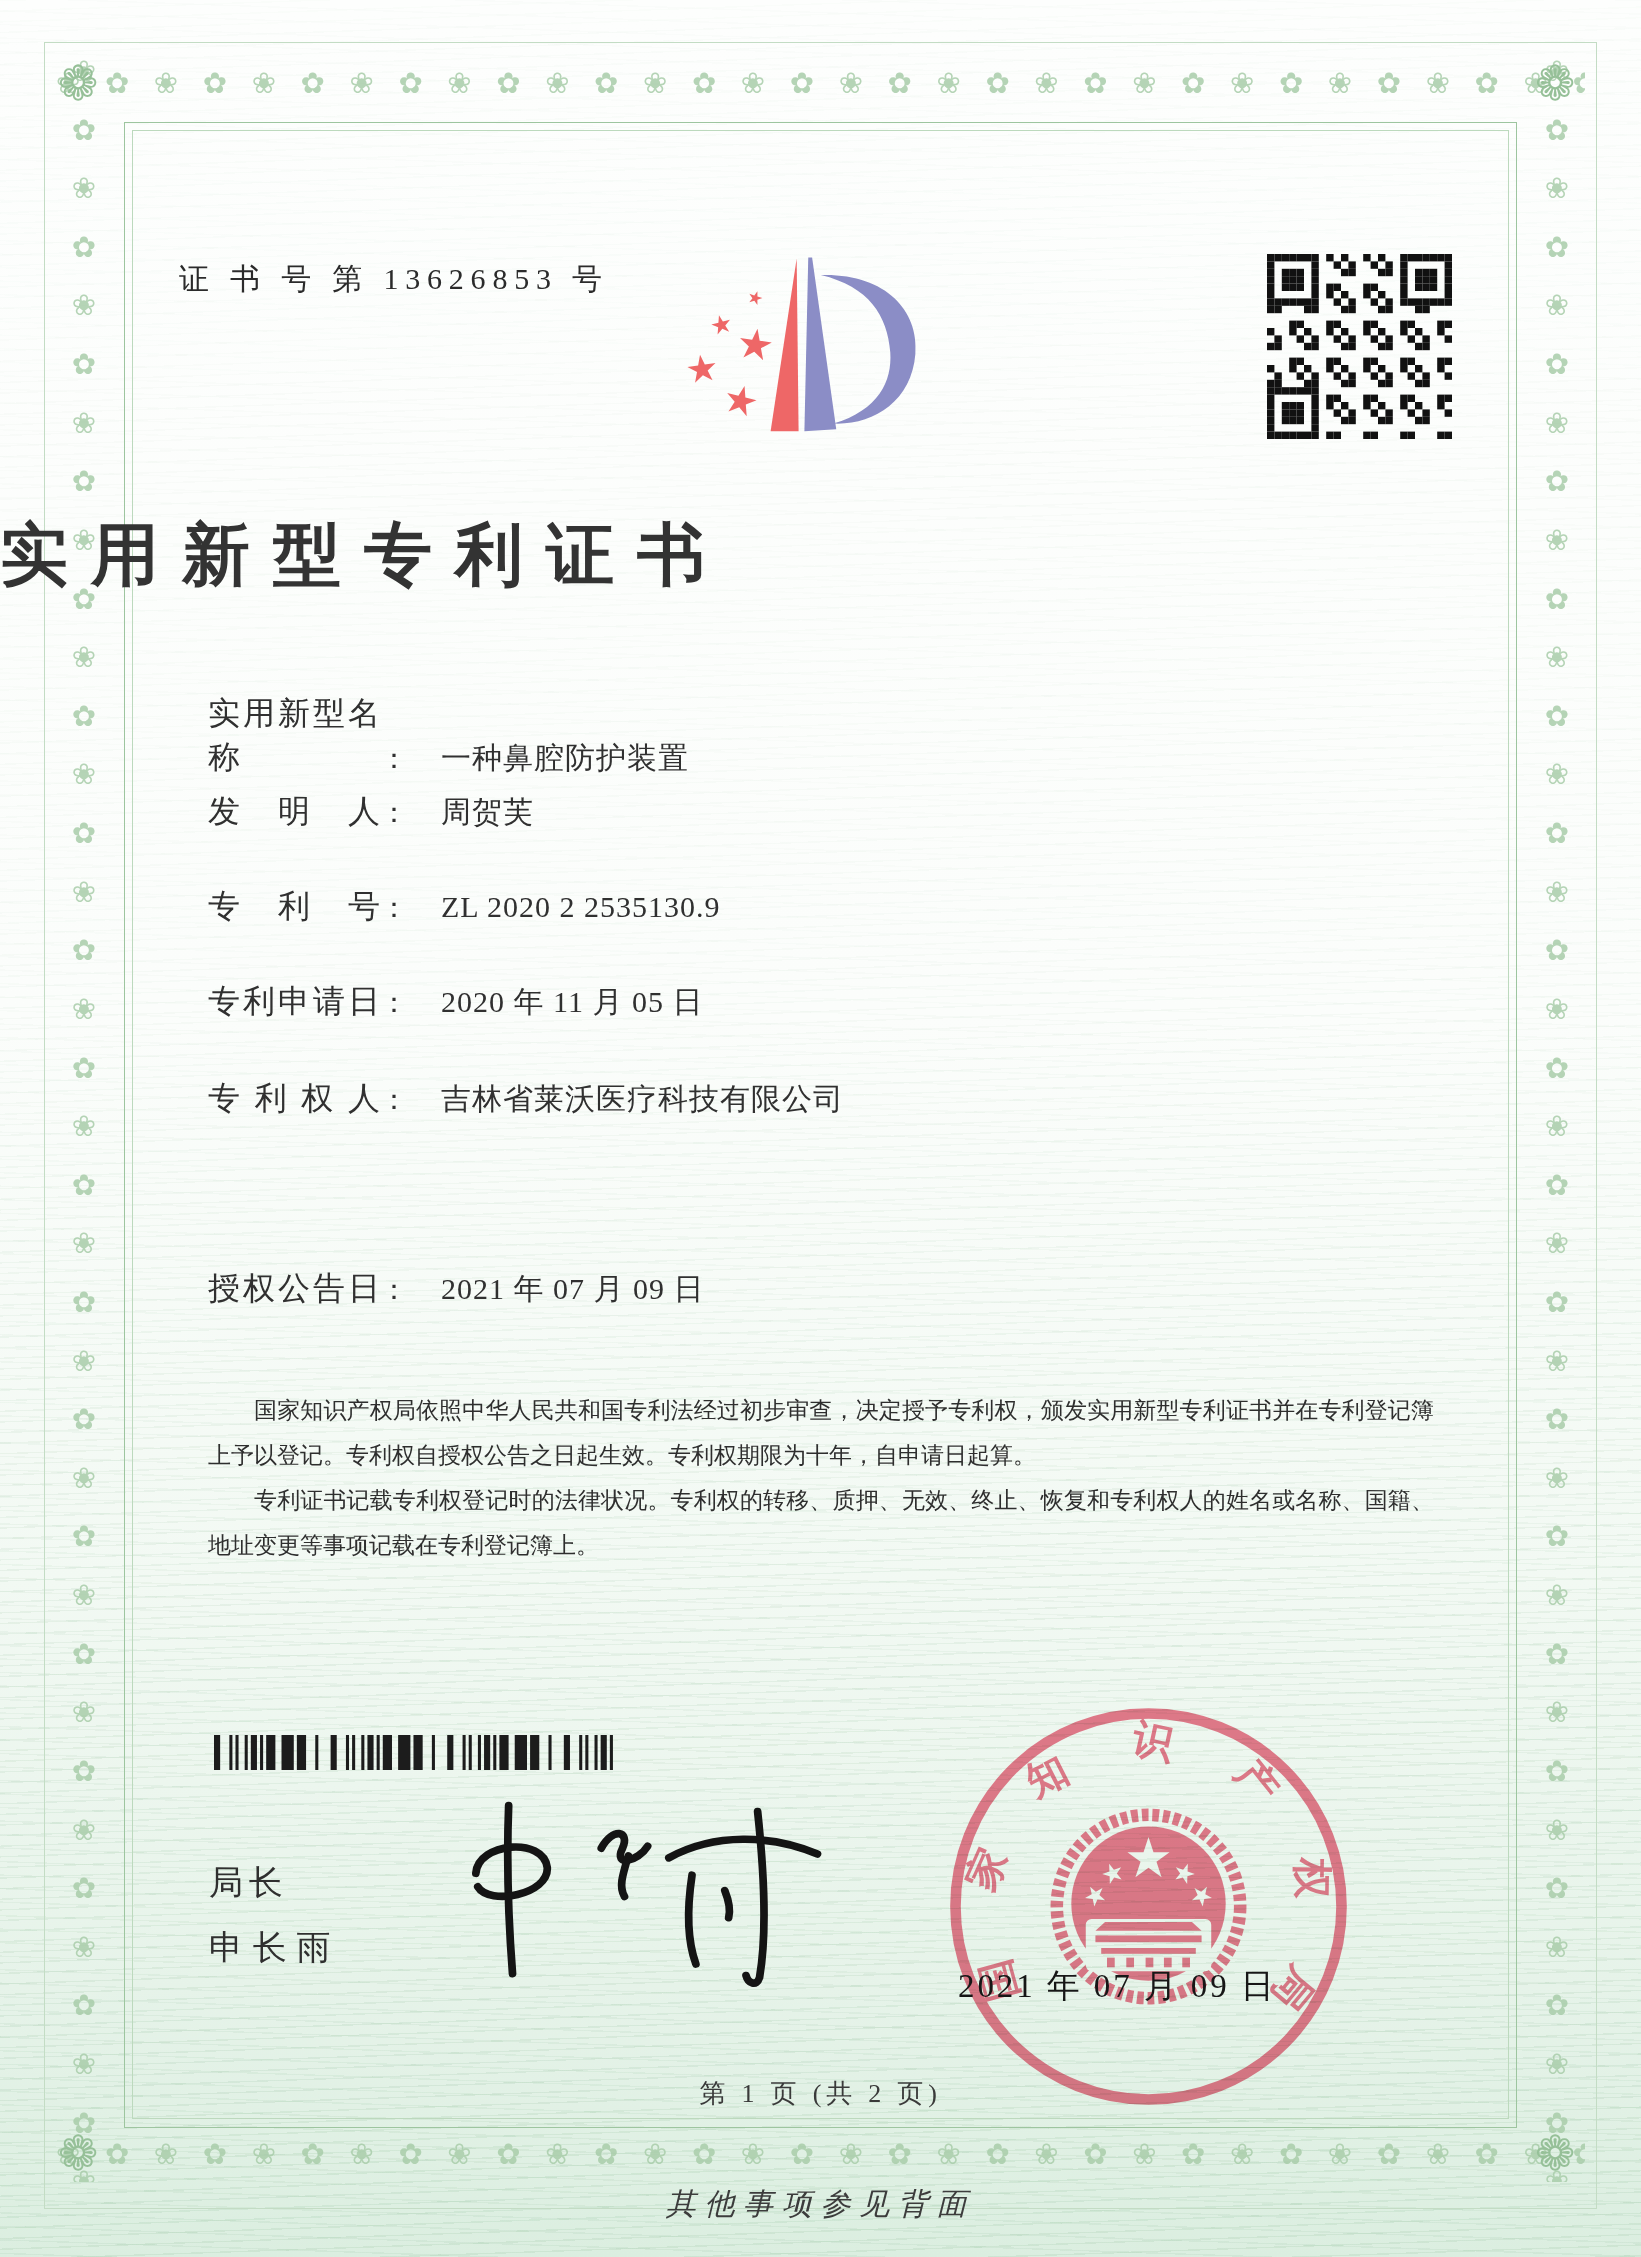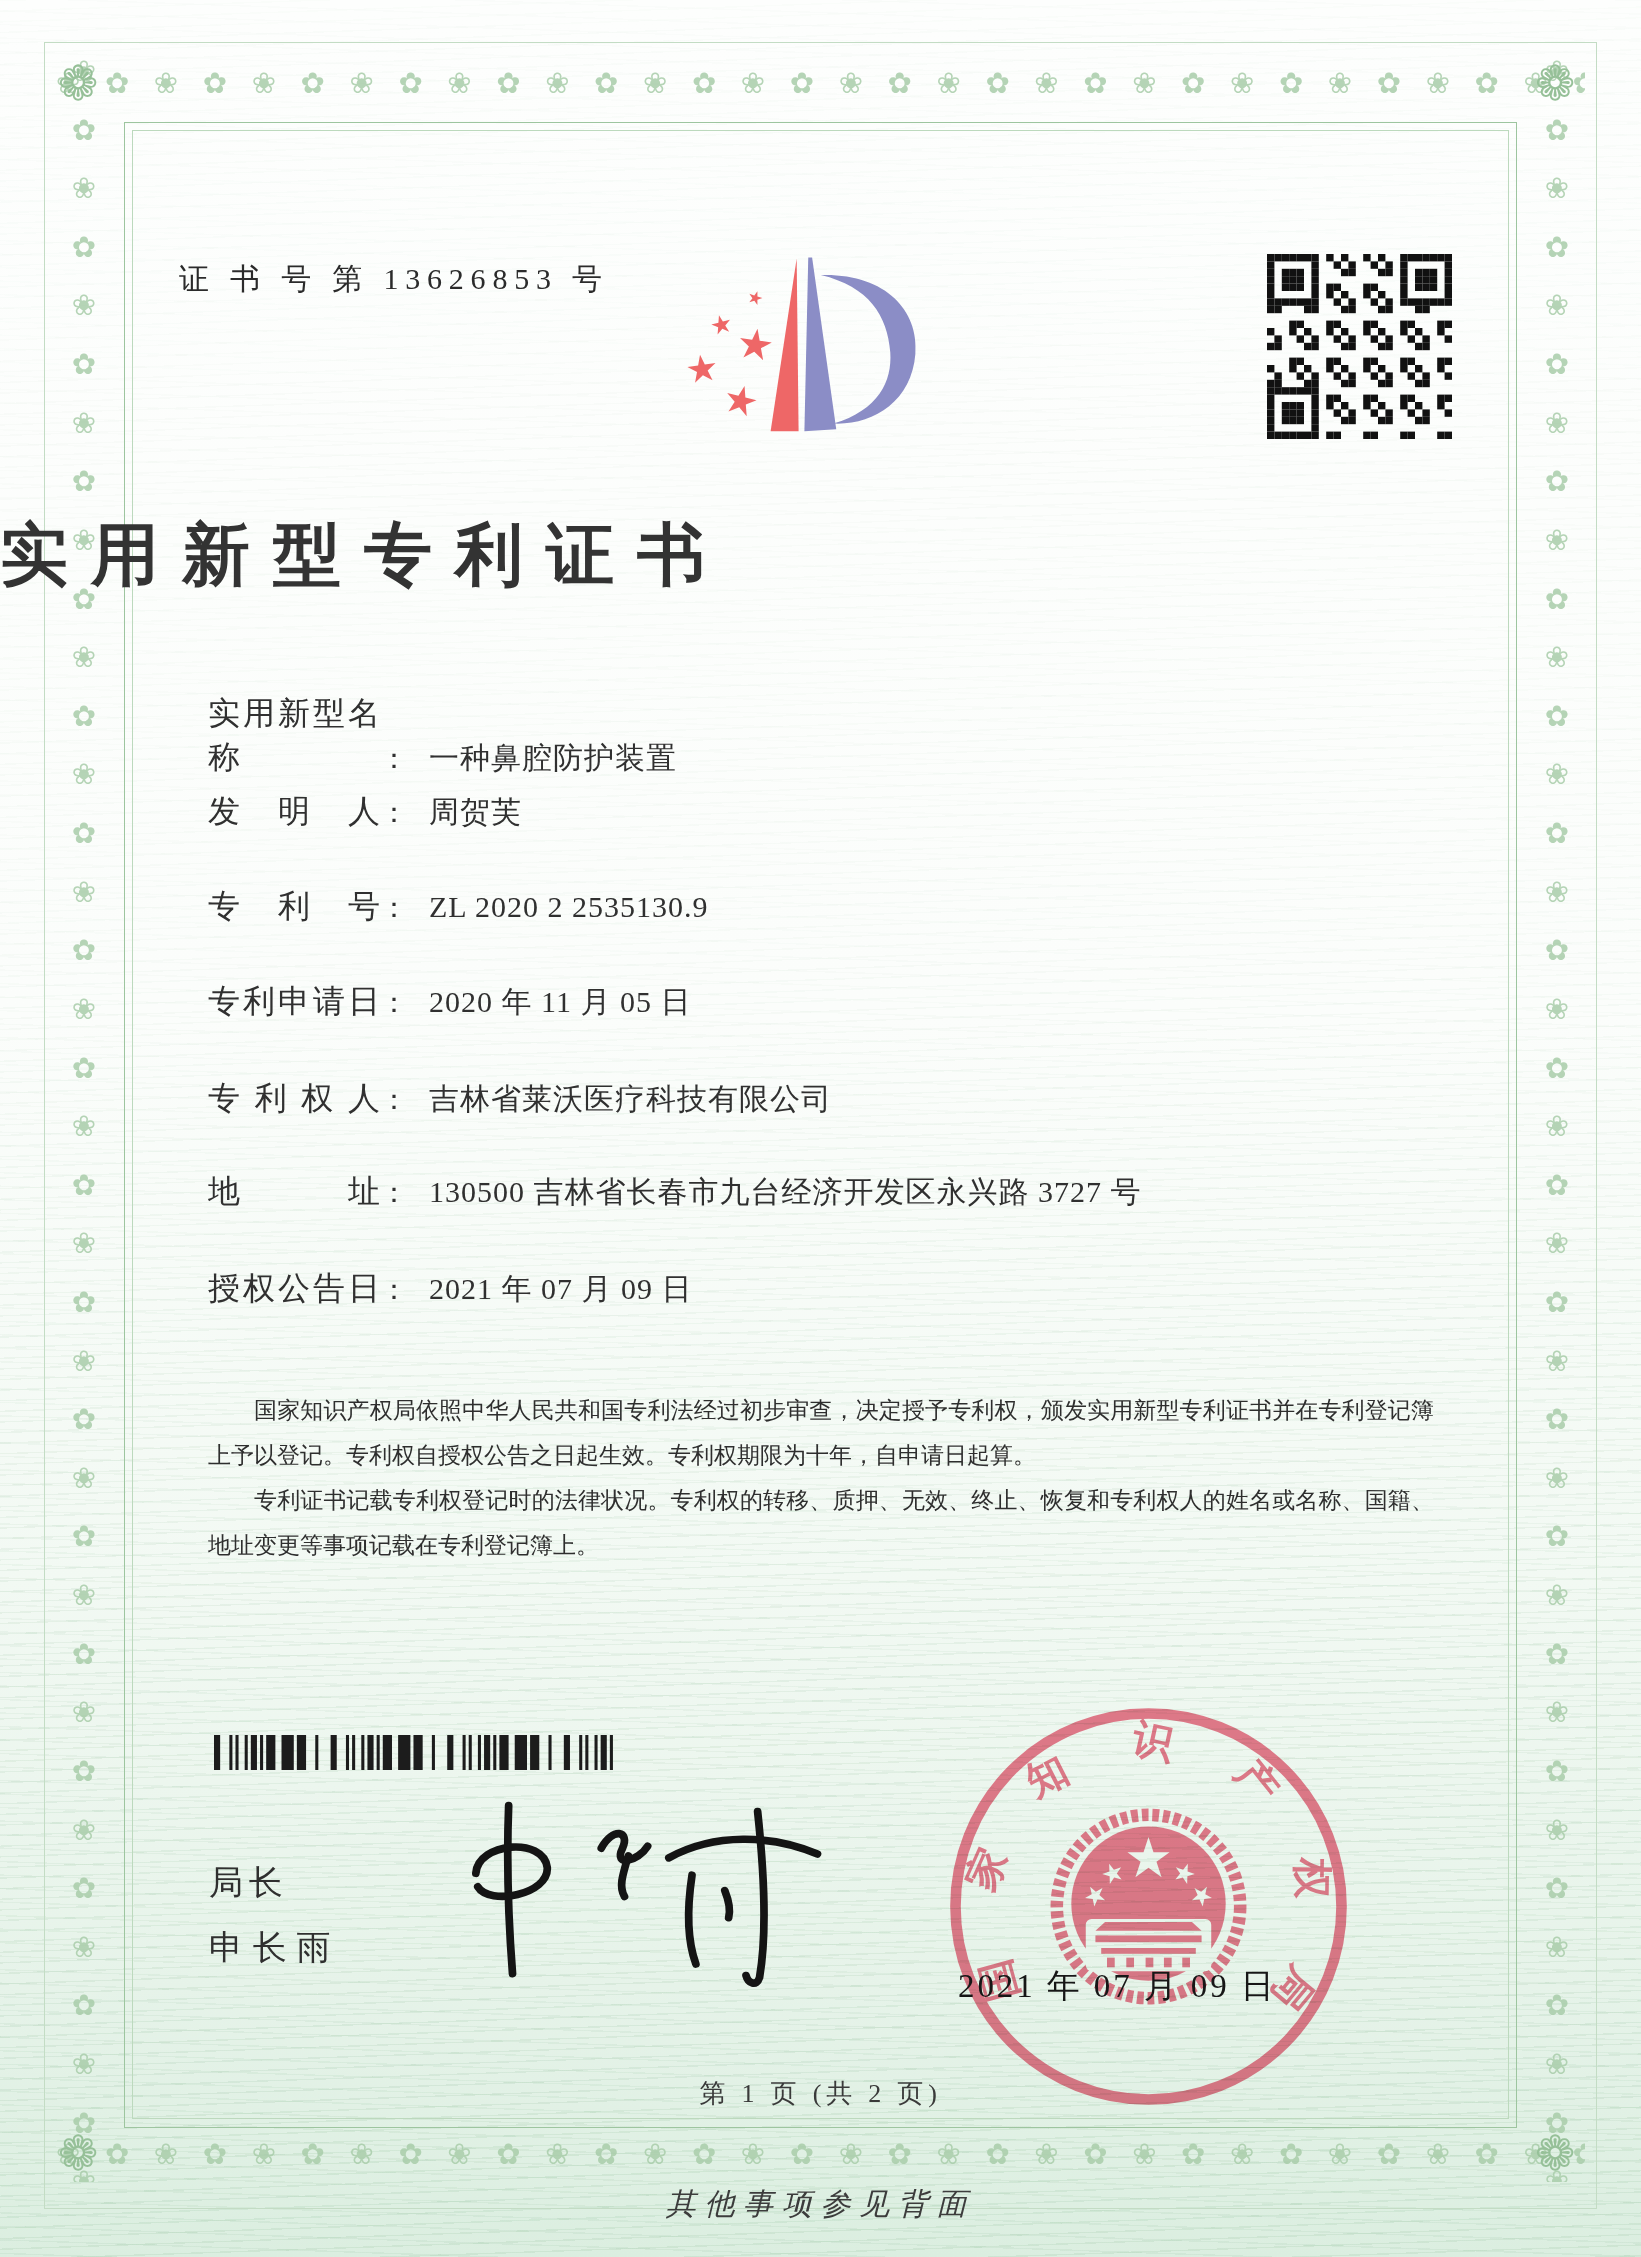--- a/index.html
+++ b/index.html
@@ -30,21 +30,21 @@
   .frame-line1{position:absolute;left:124px;top:122px;right:124px;bottom:129px;border:1.9px solid #9dc59f;}
   .frame-line2{position:absolute;left:132px;top:130px;right:132px;bottom:138px;border:1px solid #bcd9bd;}
 
   .certno{position:absolute;left:179px;top:259px;font-size:30px;letter-spacing:6.8px;color:#2b2b2b;}
   .title{position:absolute;left:0;right:0;top:510px;text-align:left;font-size:68px;font-weight:700;
     letter-spacing:23px;color:#333;}
 
   .field{position:absolute;left:208px;right:145px;font-size:30px;color:#303030;}
   .flabel{display:inline-block;width:172px;text-align:justify;text-align-last:justify;font-size:32px;vertical-align:baseline;}
   .fcolon{font-size:28px;}
-  .fvalue{margin-left:21px;letter-spacing:1px;}
+  .fvalue{margin-left:33px;letter-spacing:1px;}
   .pair2{position:absolute;left:597px;top:0;}
 
   .paras{position:absolute;left:208px;width:1226px;top:1388px;font-size:23px;line-height:45px;
     text-align:justify;color:#2e2e2e;}
   .paras p{margin:0;text-indent:2em;}
 
   .barcode{position:absolute;left:214px;top:1735px;width:402px;height:35px;}
   .sig-title{position:absolute;left:209px;top:1860px;font-size:34px;letter-spacing:5.8px;}
   .sig-name{position:absolute;left:209px;top:1925px;font-size:34px;letter-spacing:9.7px;}
   .signature{position:absolute;left:439px;top:1798px;width:396px;height:193px;}
@@ -359,23 +359,20 @@
   </div>
   <div class="field" style="top:885px">
     <span class="flabel">专利号</span><span class="fcolon">：</span><span class="fvalue">ZL 2020 2 2535130.9</span>
   </div>
   <div class="field" style="top:980px">
     <span class="flabel">专利申请日</span><span class="fcolon">：</span><span class="fvalue">2020 年 11 月 05 日</span>
   </div>
   <div class="field" style="top:1077px">
     <span class="flabel">专利权人</span><span class="fcolon">：</span><span class="fvalue">吉林省莱沃医疗科技有限公司</span>
   </div>
-  <div class="field" style="top:1170px">
-    <span class="flabel">地址</span><span class="fcolon">：</span><span class="fvalue">130500 吉林省长春市九台经济开发区永兴路 3727 号</span>
-  </div>
   <div class="field" style="top:1267px">
     <span class="flabel">授权公告日</span><span class="fcolon">：</span><span class="fvalue">2021 年 07 月 09 日</span>
   </div>
 
   <div class="paras">
     <p>国家知识产权局依照中华人民共和国专利法经过初步审查，决定授予专利权，颁发实用新型专利证书并在专利登记簿上予以登记。专利权自授权公告之日起生效。专利权期限为十年，自申请日起算。</p>
     <p>专利证书记载专利权登记时的法律状况。专利权的转移、质押、无效、终止、恢复和专利权人的姓名或名称、国籍、地址变更等事项记载在专利登记簿上。</p>
   </div>
 
   <svg id="bc" class="barcode" preserveAspectRatio="none" fill="#1c1c1c" viewBox="0 0 131 34">

